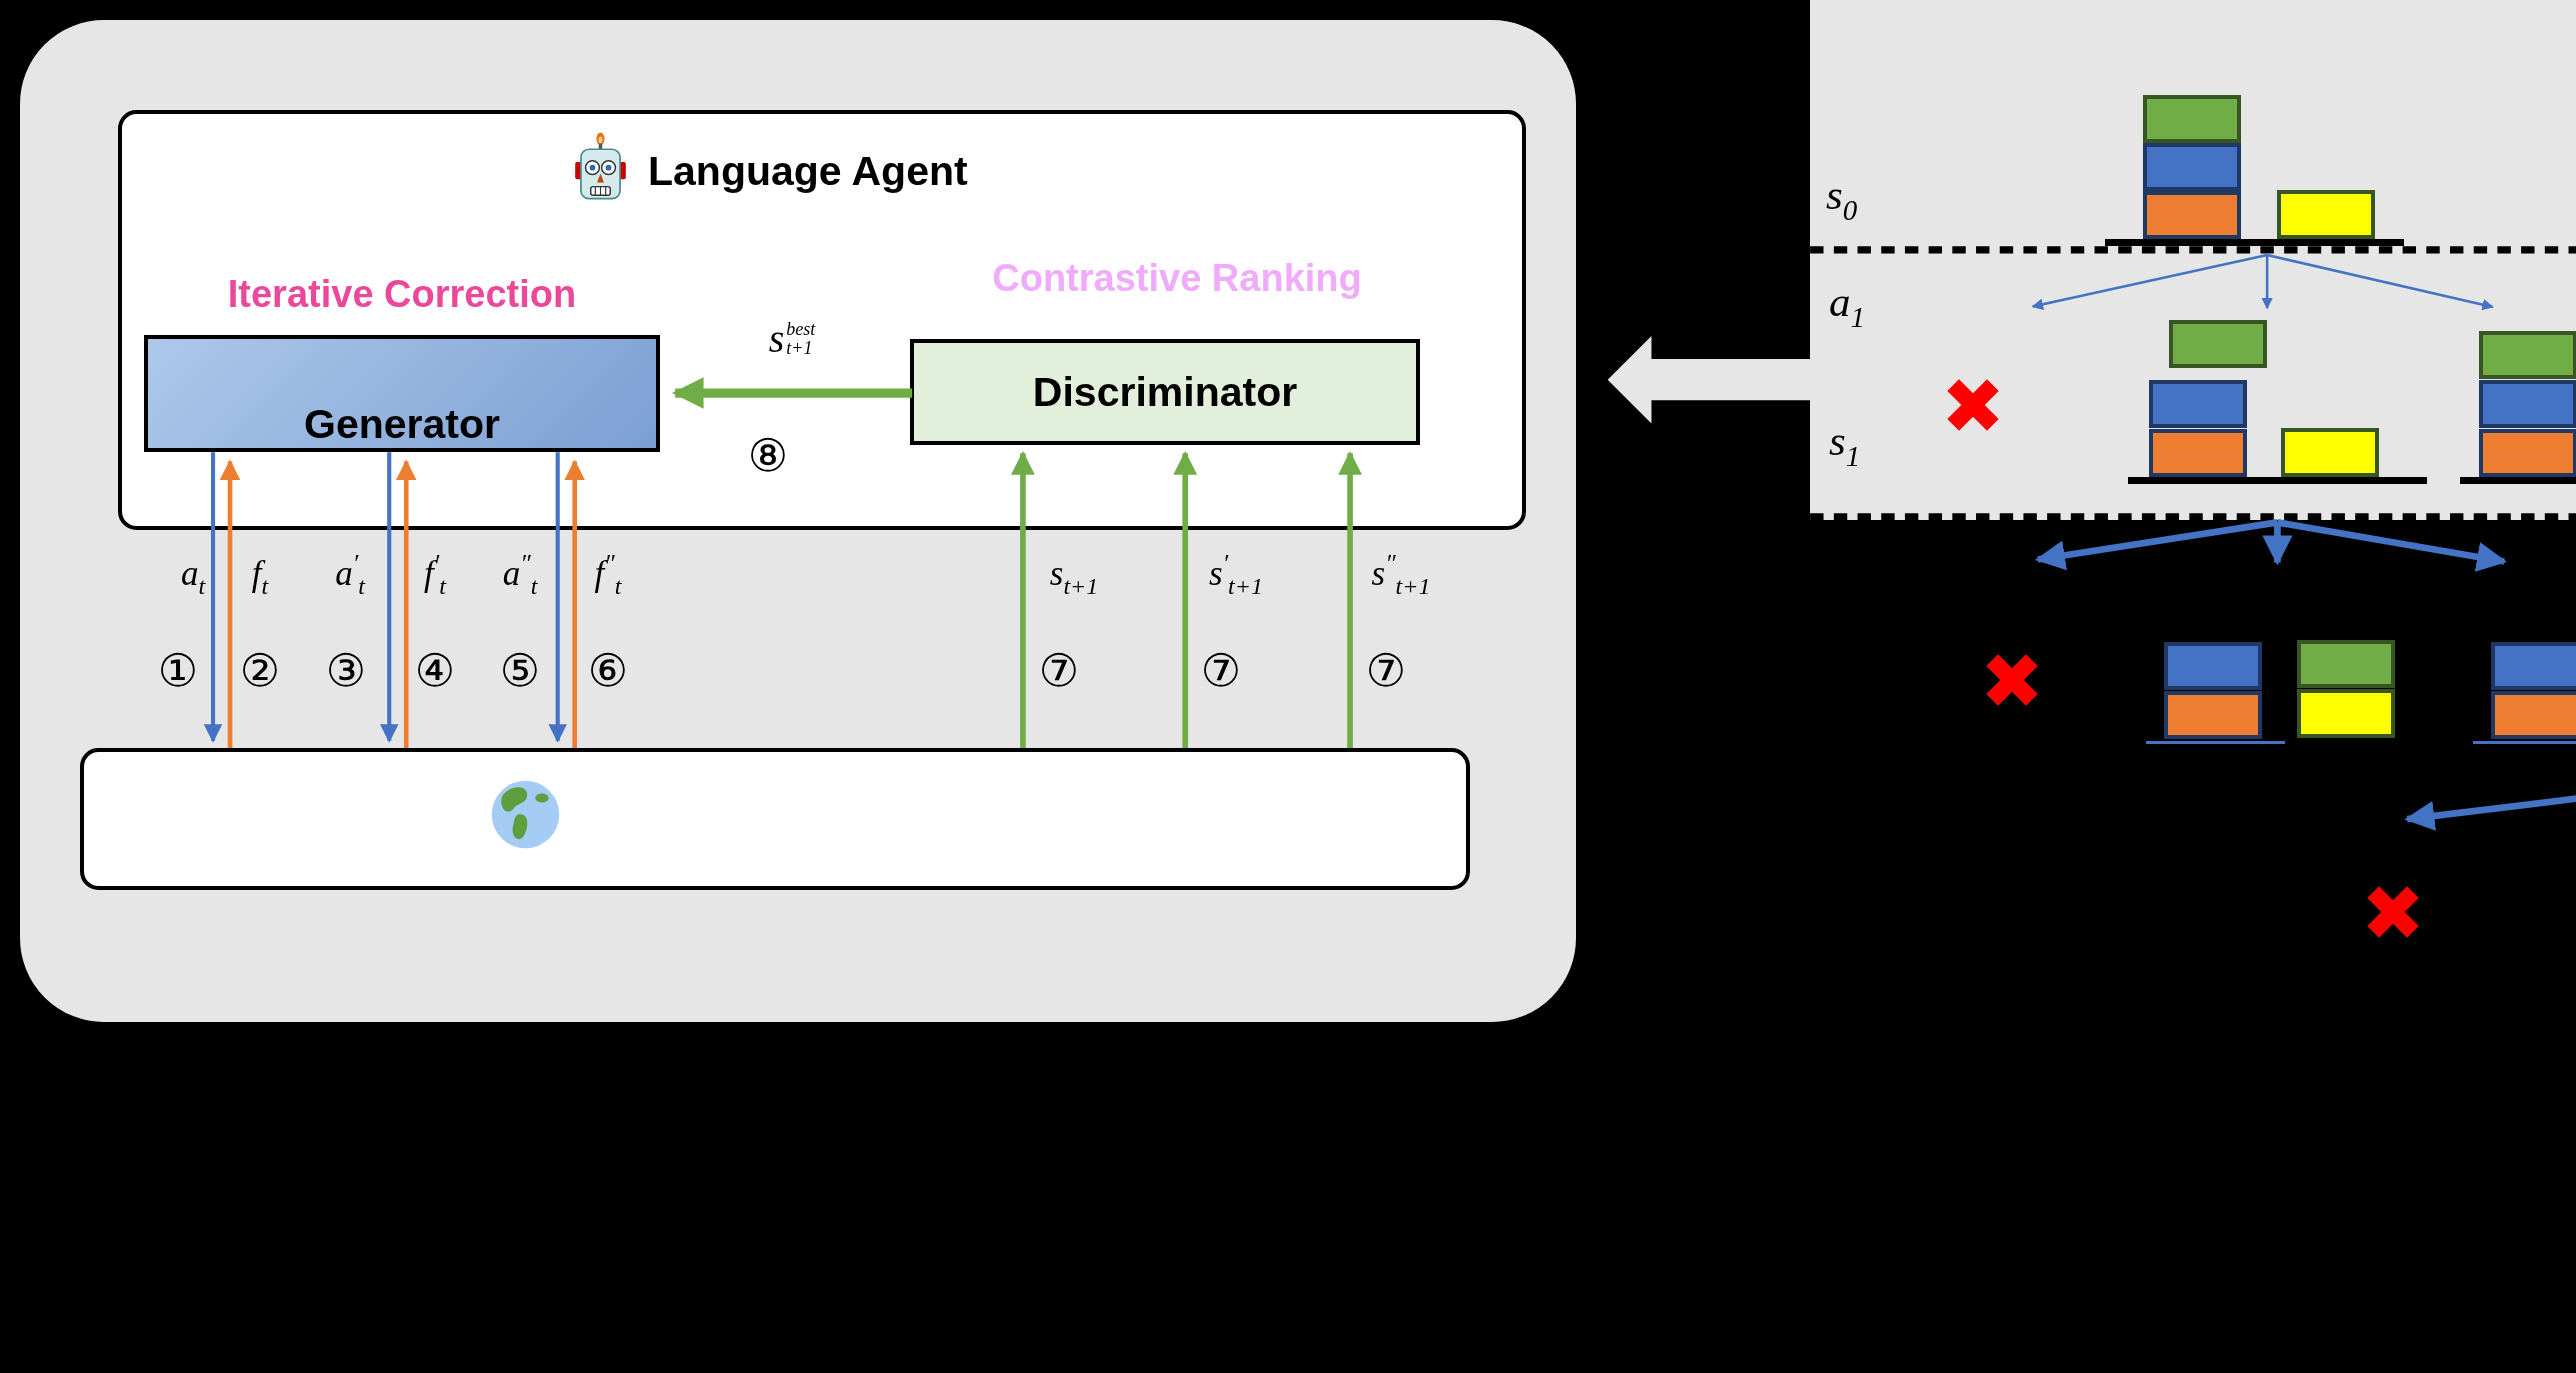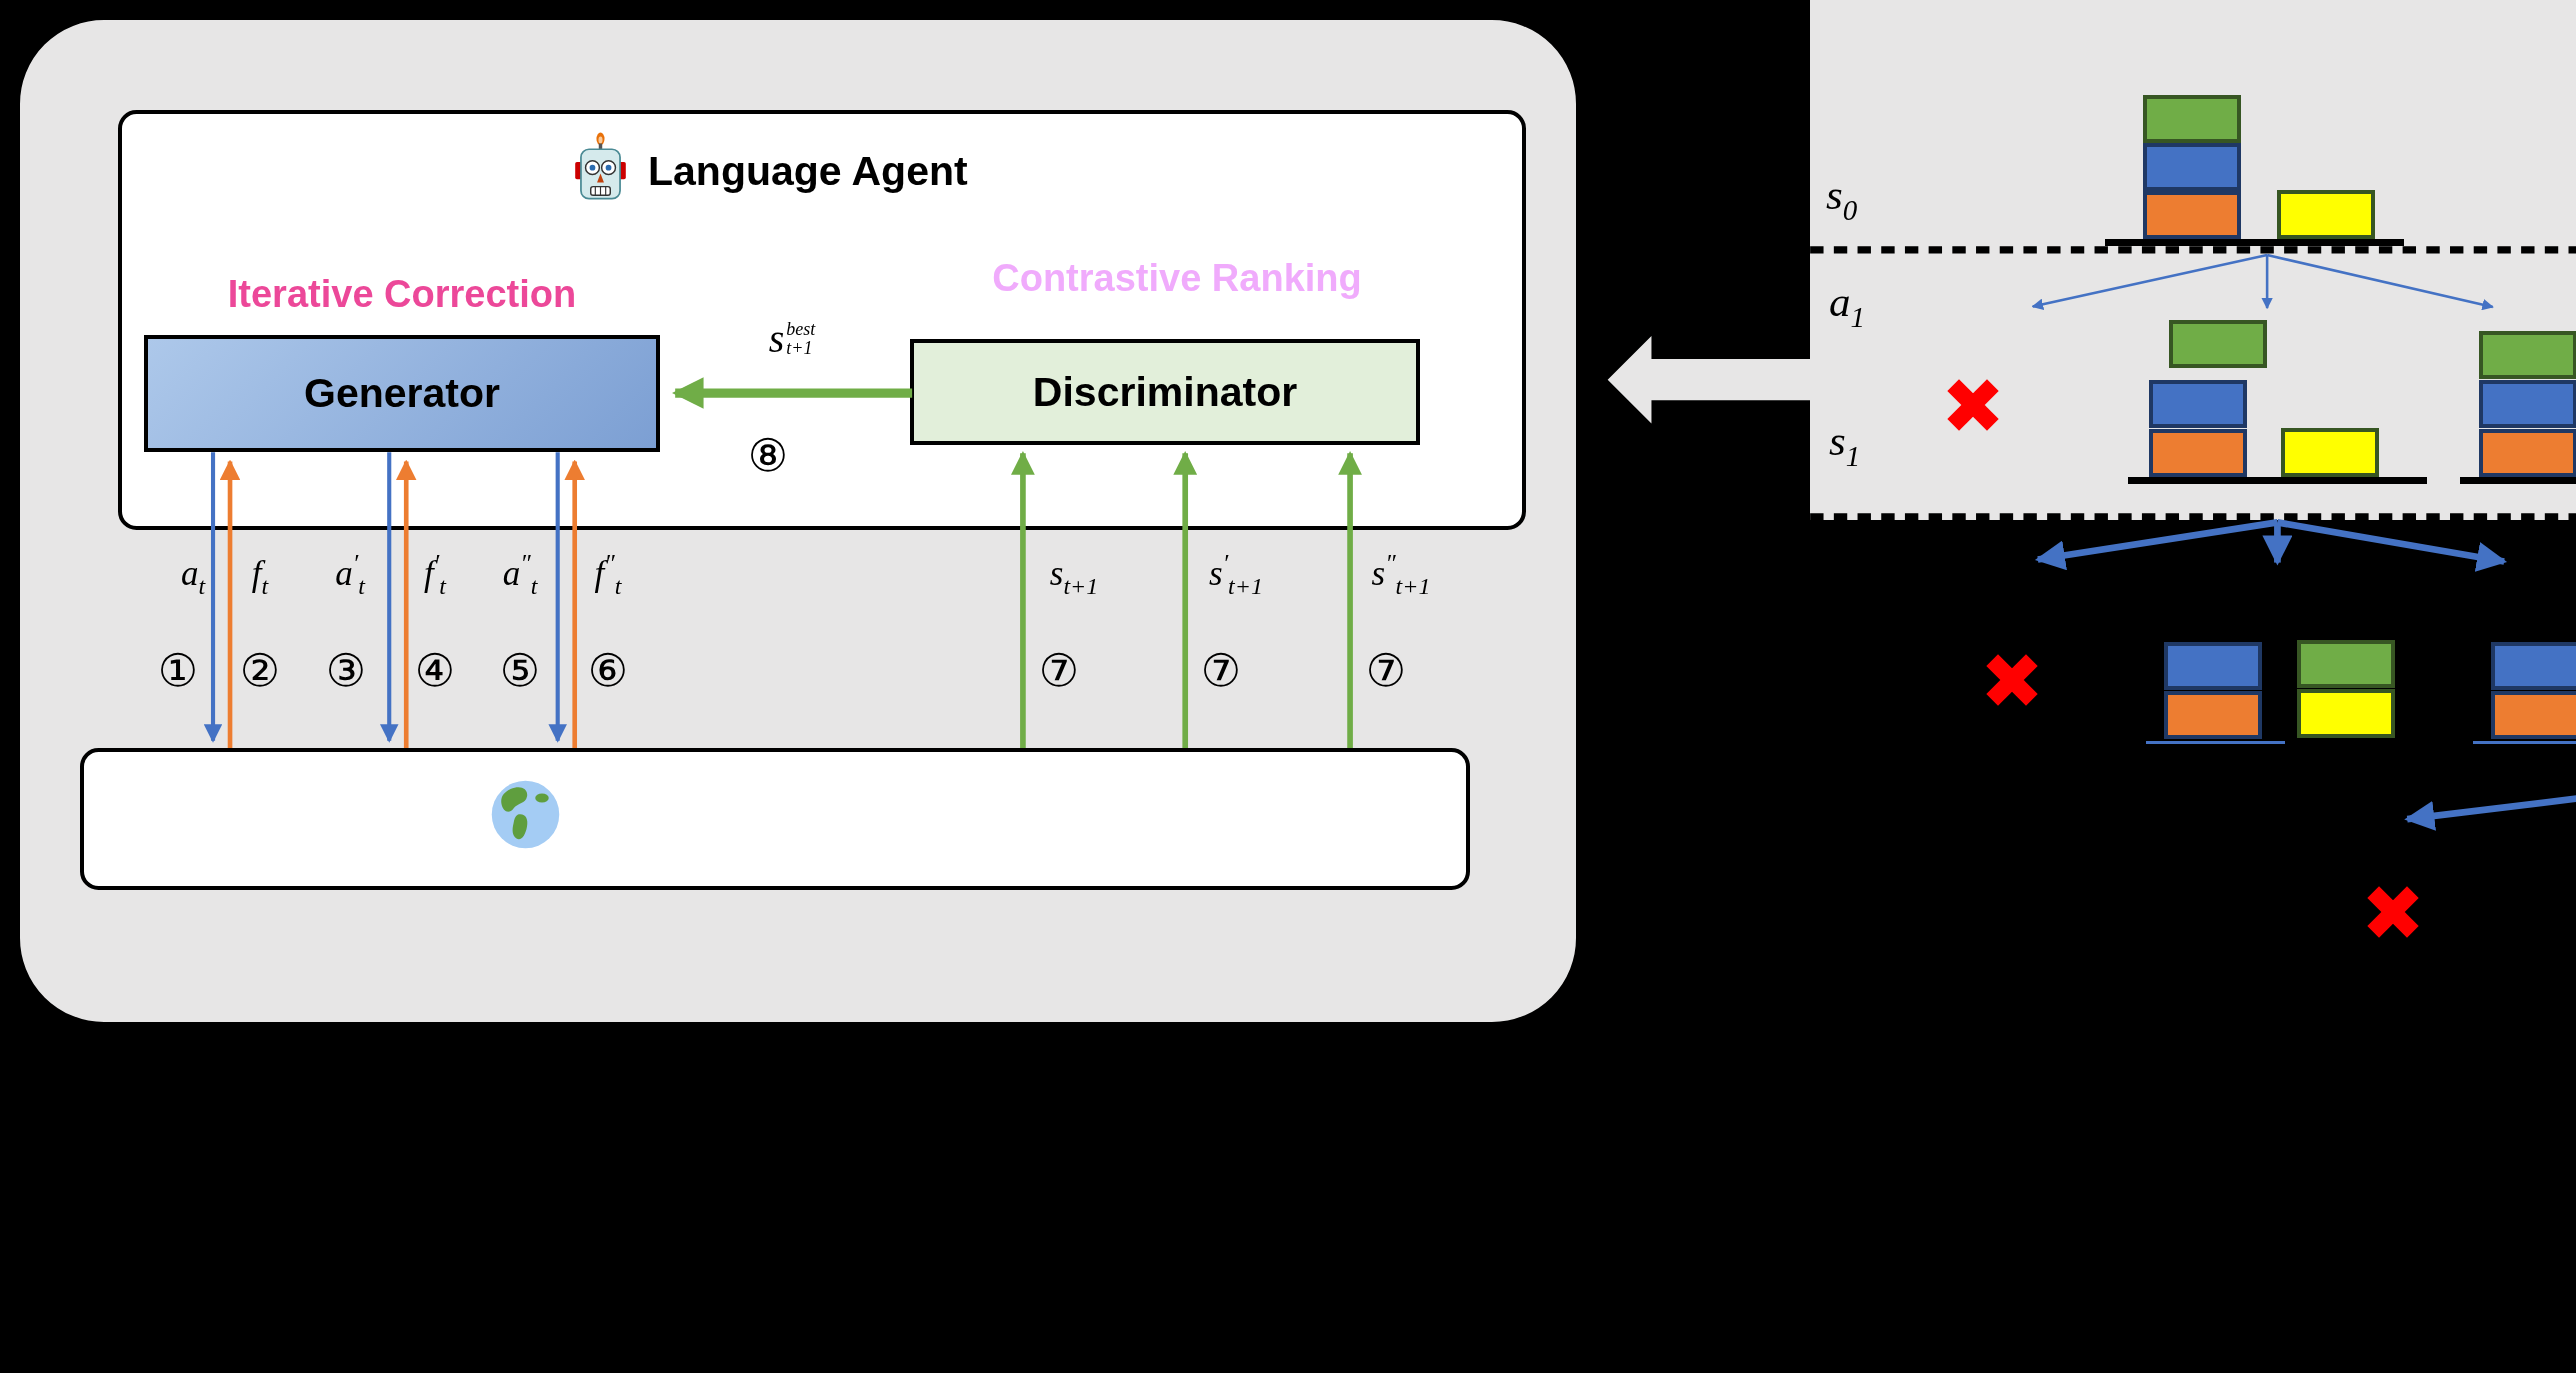--- a/index.html
+++ b/index.html
@@ -18,21 +18,21 @@
   .robot-wrap{left:566px;top:132px;width:69px;height:69px;}
   .globe-wrap{left:488px;top:777px;width:75px;height:75px;}
   .env-title{left:576px;top:798px;font-size:40px;font-weight:600;white-space:nowrap;}
 
   .module-label{width:464px;text-align:center;font-size:38px;font-weight:700;white-space:nowrap;}
   .iter-label{left:170px;top:257px;color:#ec4899;margin-top:16px;}
   .contr-label{left:945px;top:257px;color:#f0abfc;}
 
   .gen-box{left:144px;top:335px;width:516px;height:117px;border:4.1px solid #000;box-sizing:border-box;
            background:linear-gradient(135deg,#ADC8EA 0%,#7C9FD3 100%);
-           display:flex;align-items:center;justify-content:center;font-size:41px;font-weight:600;}
+           display:flex;align-items:flex-end;justify-content:center;font-size:41px;font-weight:600;}
   .disc-box{left:910px;top:339px;width:510px;height:106px;border:4.1px solid #000;box-sizing:border-box;
            background:#E2EFDA;display:flex;align-items:center;justify-content:center;
            font-size:41px;font-weight:600;}
 
   
   .mlab{font-family:"Liberation Serif","DejaVu Serif",serif;font-style:italic;font-size:35px;
         width:82px;text-align:center;white-space:nowrap;}
   .mlab .msub{font-size:24px;vertical-align:-9.3px;letter-spacing:0;}
   .mlab .mp{font-size:25px;position:relative;top:-13.4px;}
   .best-label{left:720px;top:315px;width:144px;display:flex;align-items:center;justify-content:center;

